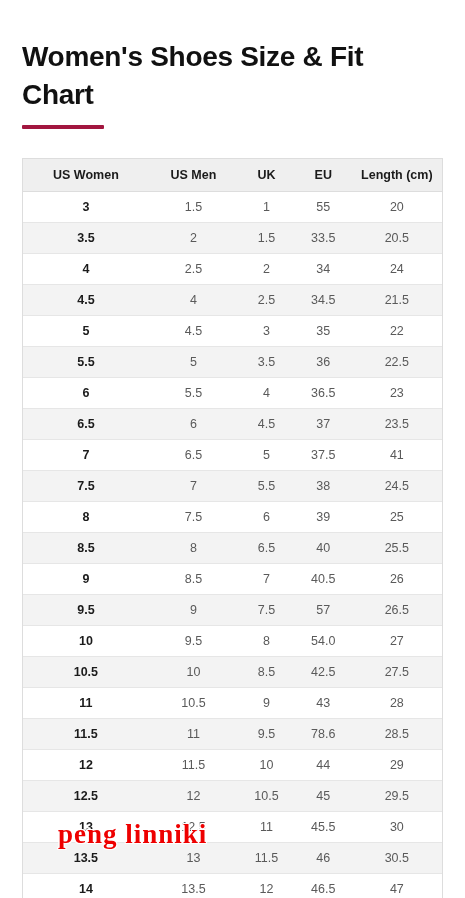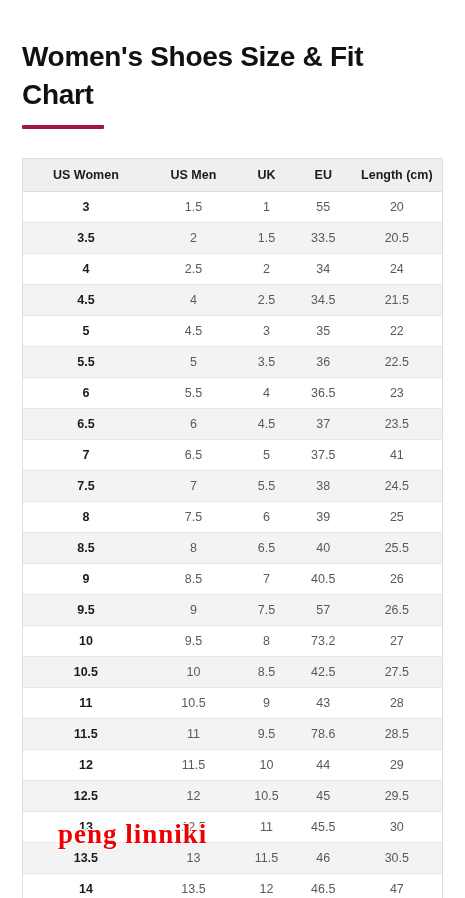--- a/index.html
+++ b/index.html
@@ -227,21 +227,21 @@
             <td class="primary">9.5</td>
             <td>9</td>
             <td>7.5</td>
             <td>57</td>
             <td>26.5</td>
           </tr>
           <tr>
             <td class="primary">10</td>
             <td>9.5</td>
             <td>8</td>
-            <td>73.2</td>
+            <td>54.0</td>
             <td>27</td>
           </tr>
           <tr>
             <td class="primary">10.5</td>
             <td>10</td>
             <td>8.5</td>
             <td>42.5</td>
             <td>27.5</td>
           </tr>
           <tr>

